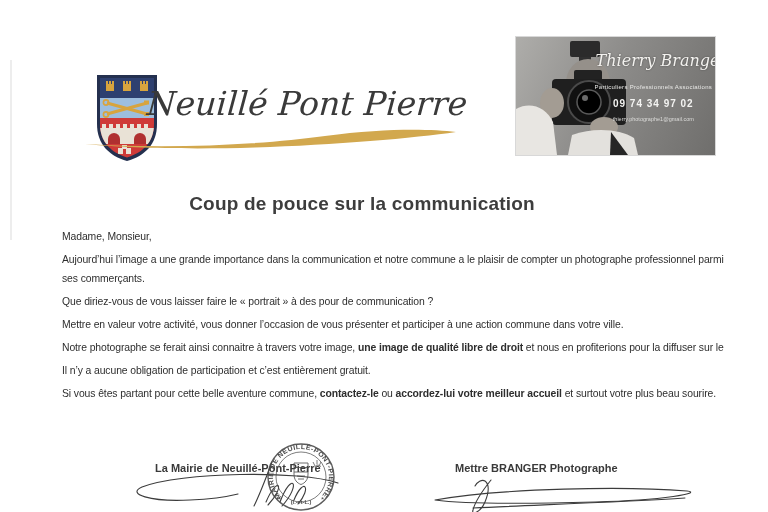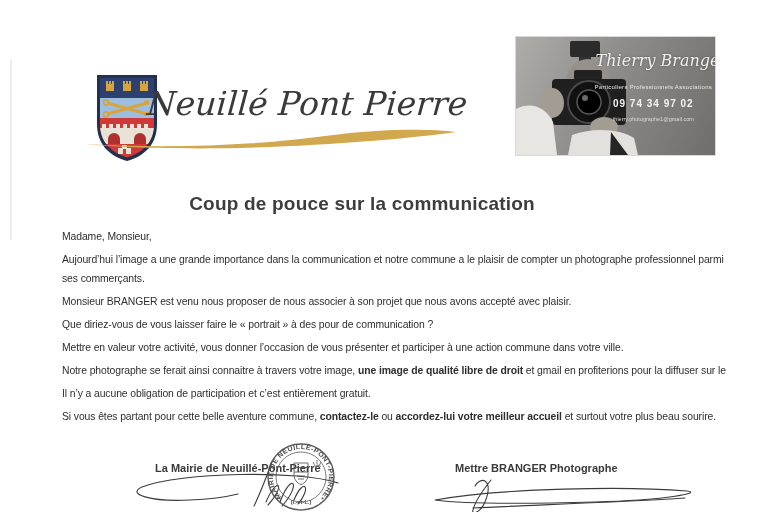--- a/index.html
+++ b/index.html
@@ -139,30 +139,27 @@
 
   <div class="letter-body">
     <div class="para">
       <div class="line">Madame, Monsieur,</div>
     </div>
     <div class="para">
       <div class="line">Aujourd’hui l’image a une grande importance dans la communication et notre commune a le plaisir de compter un photographe professionnel parmi</div>
       <div class="line">ses commerçants.</div>
     </div>
     <div class="para">
-      <div class="line">Monsieur BRANGER est venu nous proposer de nous associer à son projet que nous avons accepté avec plaisir.</div>
-    </div>
-    <div class="para">
       <div class="line">Que diriez-vous de vous laisser faire le « portrait » à des pour de communication ?</div>
     </div>
     <div class="para">
       <div class="line">Mettre en valeur votre activité, vous donner l’occasion de vous présenter et participer à une action commune dans votre ville.</div>
     </div>
     <div class="para">
-      <div class="line"><span>Notre photographe se ferait ainsi connaitre à travers votre image, </span><span class="b">une image de qualité libre de droit</span><span> et gmail en profiterions pour la diffuser sur le</span></div>
+      <div class="line"><span>Notre photographe se ferait ainsi connaitre à travers votre image, </span><span class="b">une image de qualité libre de droit</span><span> et nous en profiterions pour la diffuser sur le</span></div>
     </div>
     <div class="para">
       <div class="line">Il n’y a aucune obligation de participation et c’est entièrement gratuit.</div>
     </div>
     <div class="para">
       <div class="line"><span>Si vous êtes partant pour cette belle aventure commune, </span><span class="b">contactez-le</span><span> ou </span><span class="b">accordez-lui votre meilleur accueil</span><span> et surtout votre plus beau sourire.</span></div>
     </div>
   </div>
 
   <div class="mairie-label">La Mairie de Neuillé-Pont-Pierre</div>

